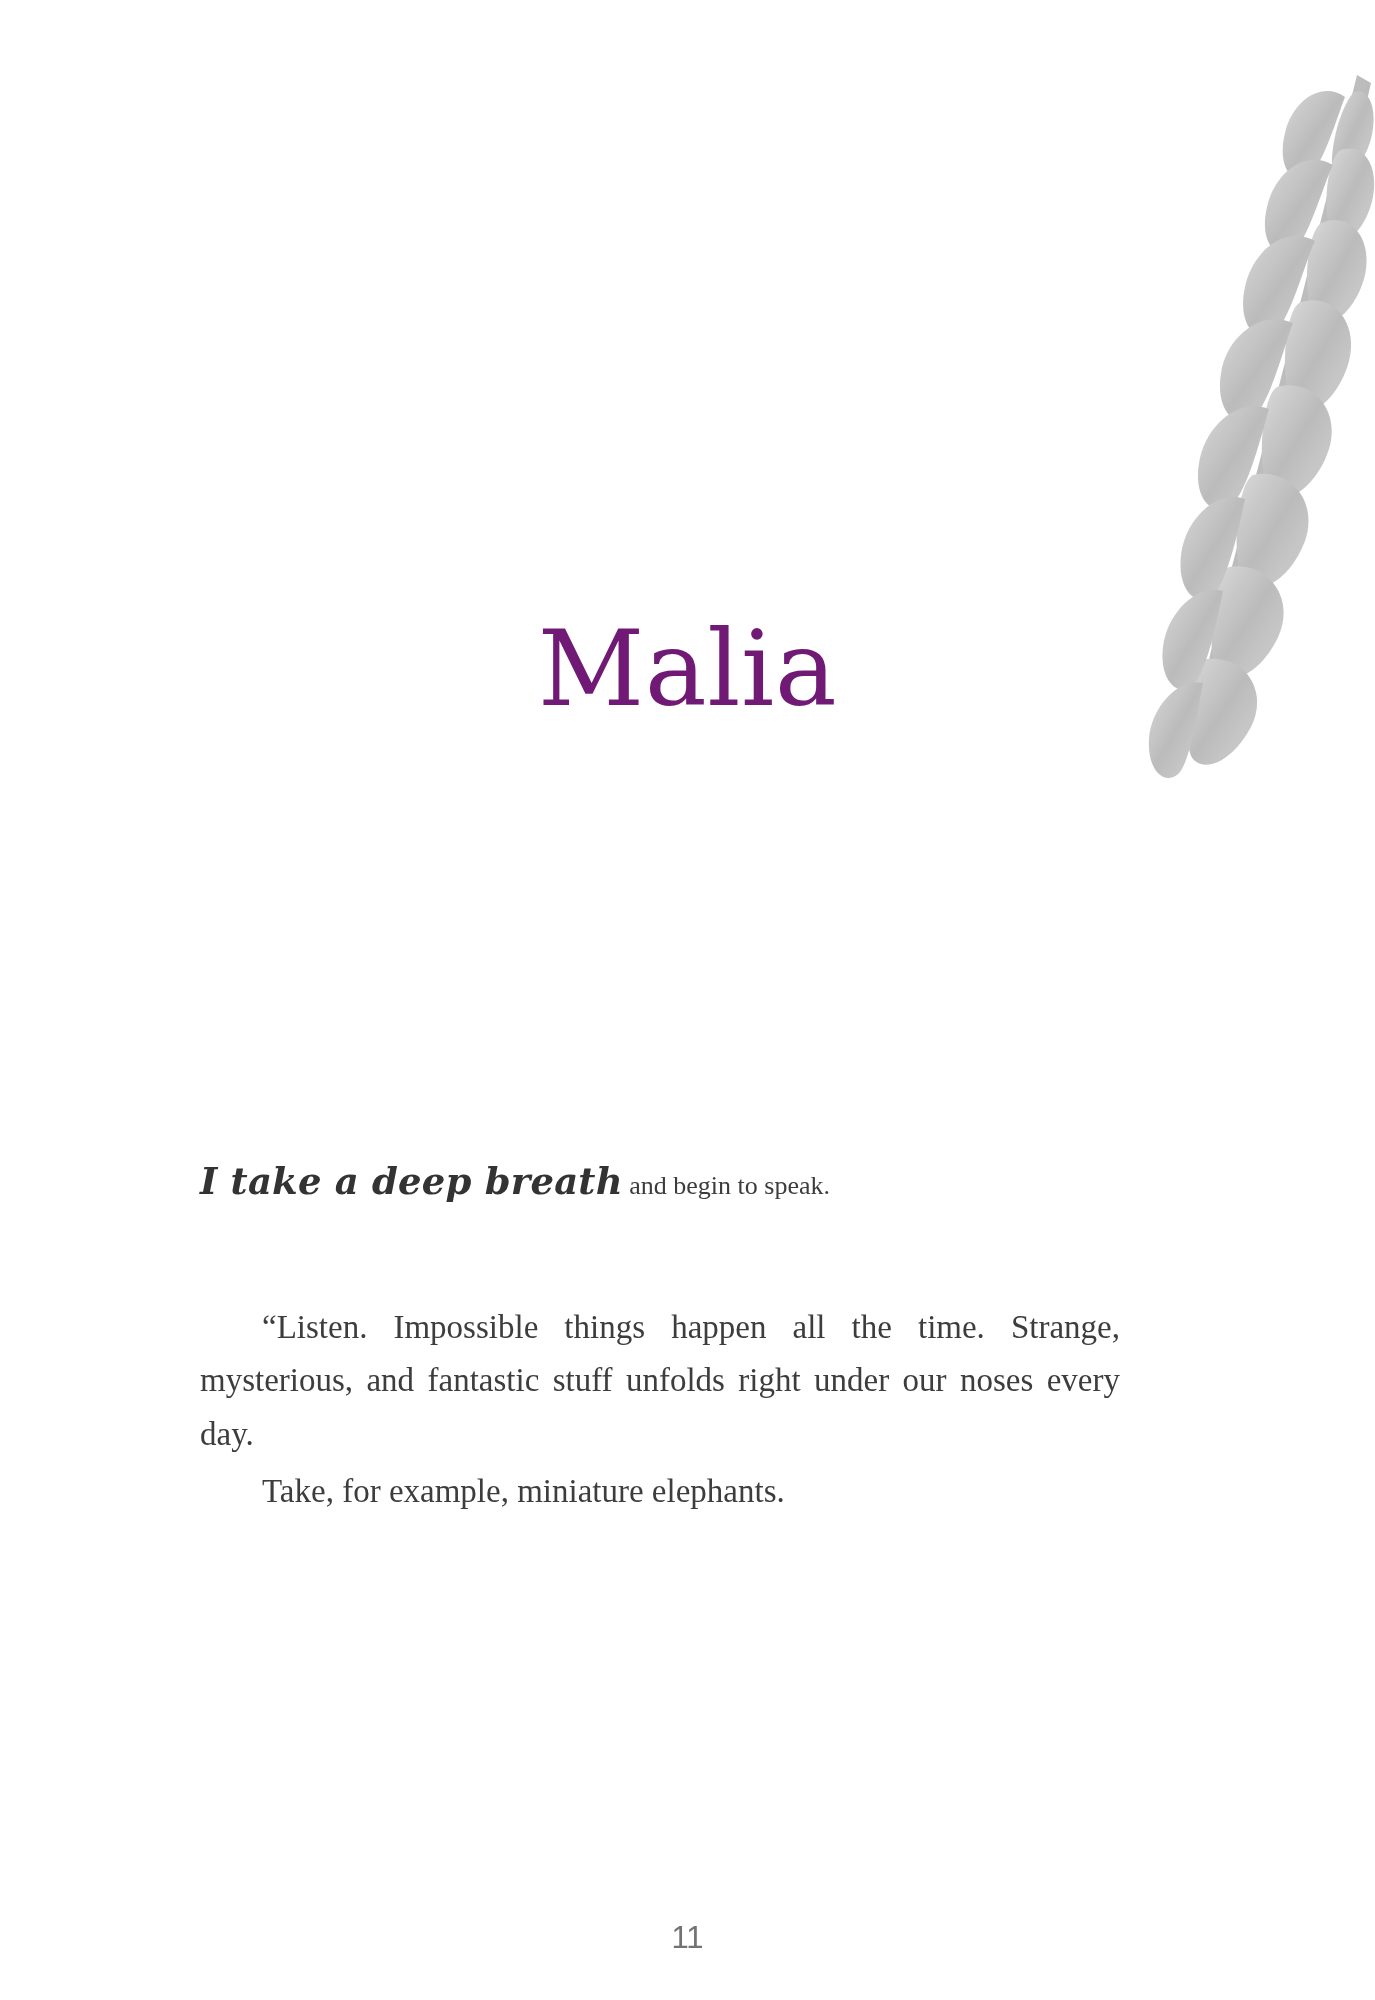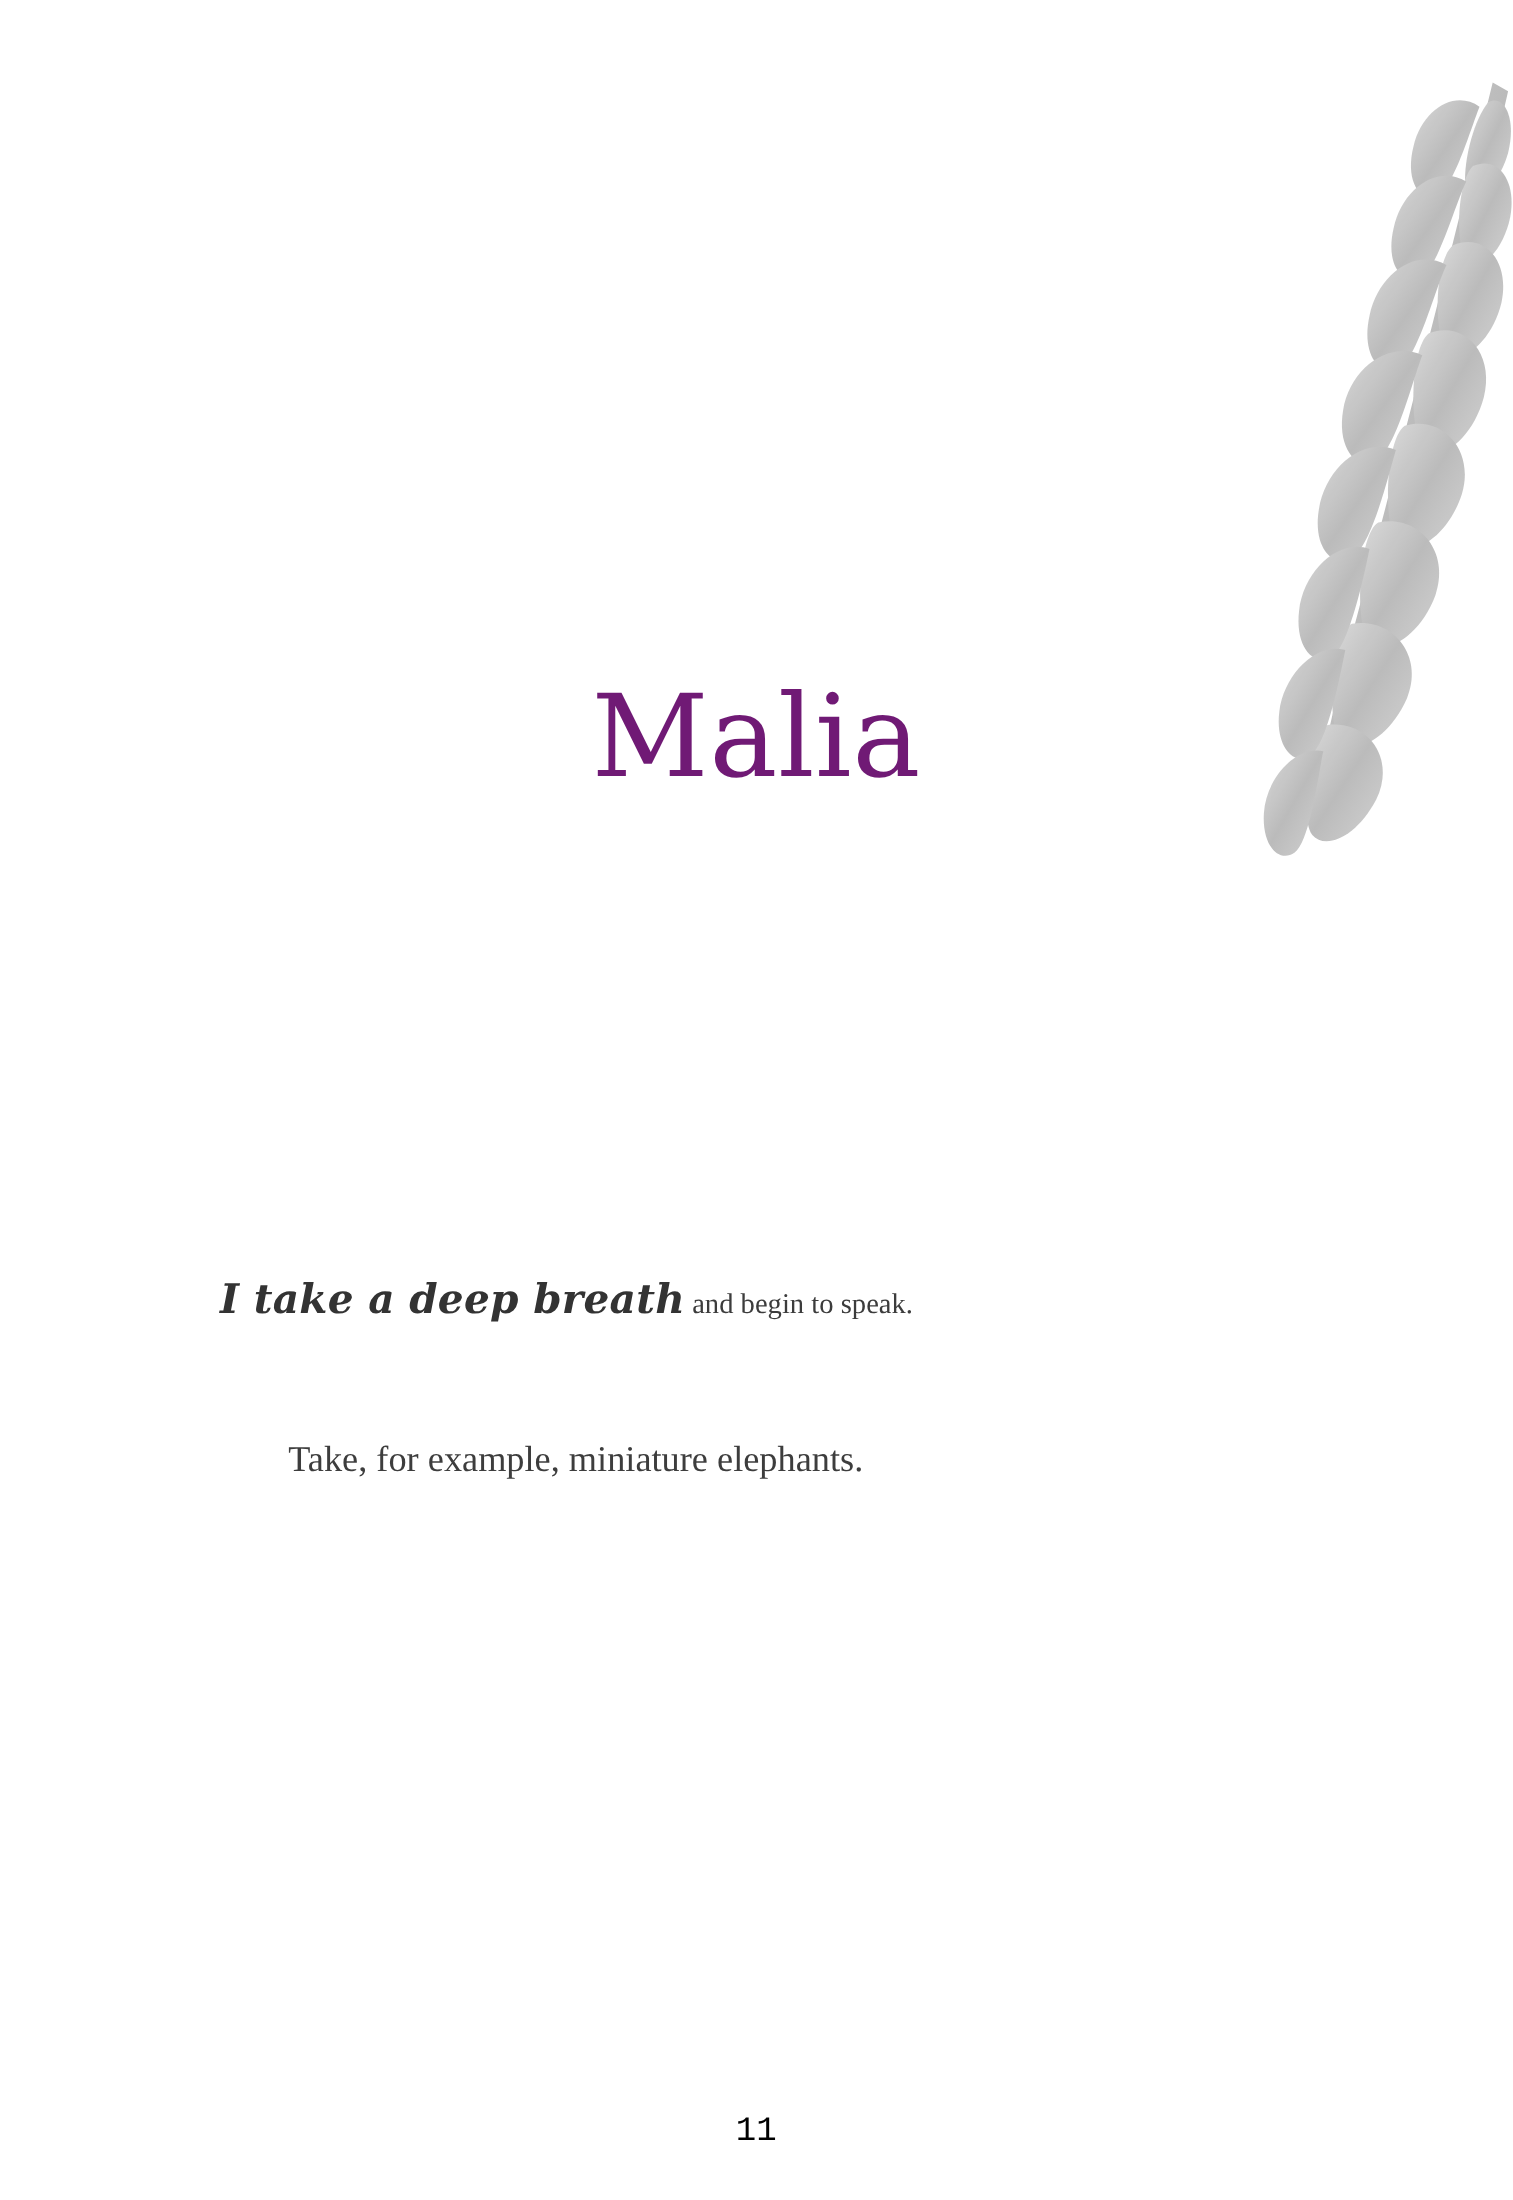--- a/index.html
+++ b/index.html
@@ -90,22 +90,22 @@
   }
   p.body + p.body { margin-top: 4px; }
 
   .page-number {
     position: absolute;
     left: 0;
     top: 1920px;
     width: 1375px;
     text-align: center;
     font-size: 31px;
-    color: #000000;
-    font-family: Liberation Mono, monospace;
+    color: #737373;
+    font-family: Liberation Sans, sans-serif;
   }
 </style>
 </head>
 <body>
 
 <div class="page">
 
   <svg class="fern" viewBox="0 0 280 780" xmlns="http://www.w3.org/2000/svg">
     <defs>
       <linearGradient id="gfern" x1="0" y1="0" x2="1" y2="1">
@@ -139,19 +139,20 @@
   </svg>
 
   <h1 class="chapter-title">Malia</h1>
 
   <div class="text-col">
 
     <p class="lede">
       <span class="opening">I take a deep breath</span><span class="rest"> and begin to speak.</span>
     </p>
 
+    <p class="body">“Listen. Impossible things happen all the time. Strange, mysterious, and fantastic stuff unfolds right under our noses every day.</p>
     <p class="body">Take, for example, miniature elephants.</p>
 
   </div>
 
   <div class="page-number">11</div>
 
 </div>
 
 </body></html>

